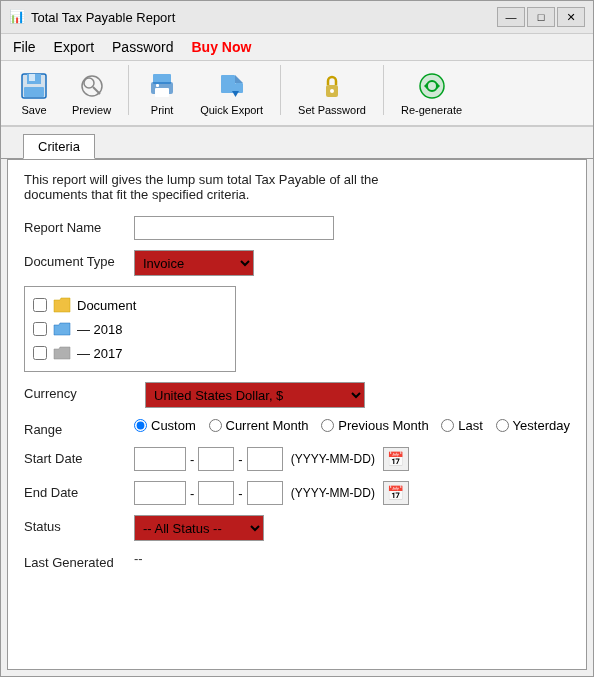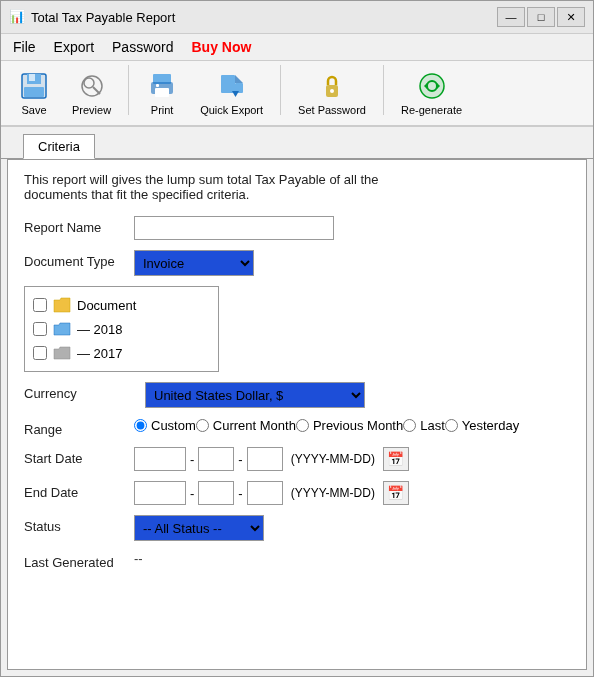--- a/index.html
+++ b/index.html
@@ -166,30 +166,30 @@
       background: #fff;
     }
     .report-name-input {
       width: 200px;
     }
     select {
       height: 26px;
       border: 1px solid #999;
       padding: 2px 4px;
       font-size: 13px;
-      background: #1d4ed8;
+      background: #b91c1c;
       cursor: pointer;
     }
     .doc-type-select { width: 120px; }
     .currency-select { width: 220px; margin-left: 11px; }
     .status-select { width: 130px; }
 
     .folder-box {
       border: 1px solid #999;
-      width: 195px;
+      width: 212px;
       padding: 6px;
       background: #fff;
     }
     .folder-item {
       display: flex;
       align-items: center;
       gap: 6px;
       padding: 3px 2px;
     }
     .folder-item input[type="checkbox"] {
@@ -205,20 +205,21 @@
     }
     .folder-label {
       font-size: 13px;
     }
 
     .range-row {
       display: flex;
       align-items: center;
       gap: 0;
       flex-wrap: wrap;
+      justify-content: space-between;
     }
     .radio-label {
       display: flex;
       align-items: center;
       gap: 4px;
       font-size: 13px;
       cursor: pointer;
     }
     .radio-label input { cursor: pointer; }
 

